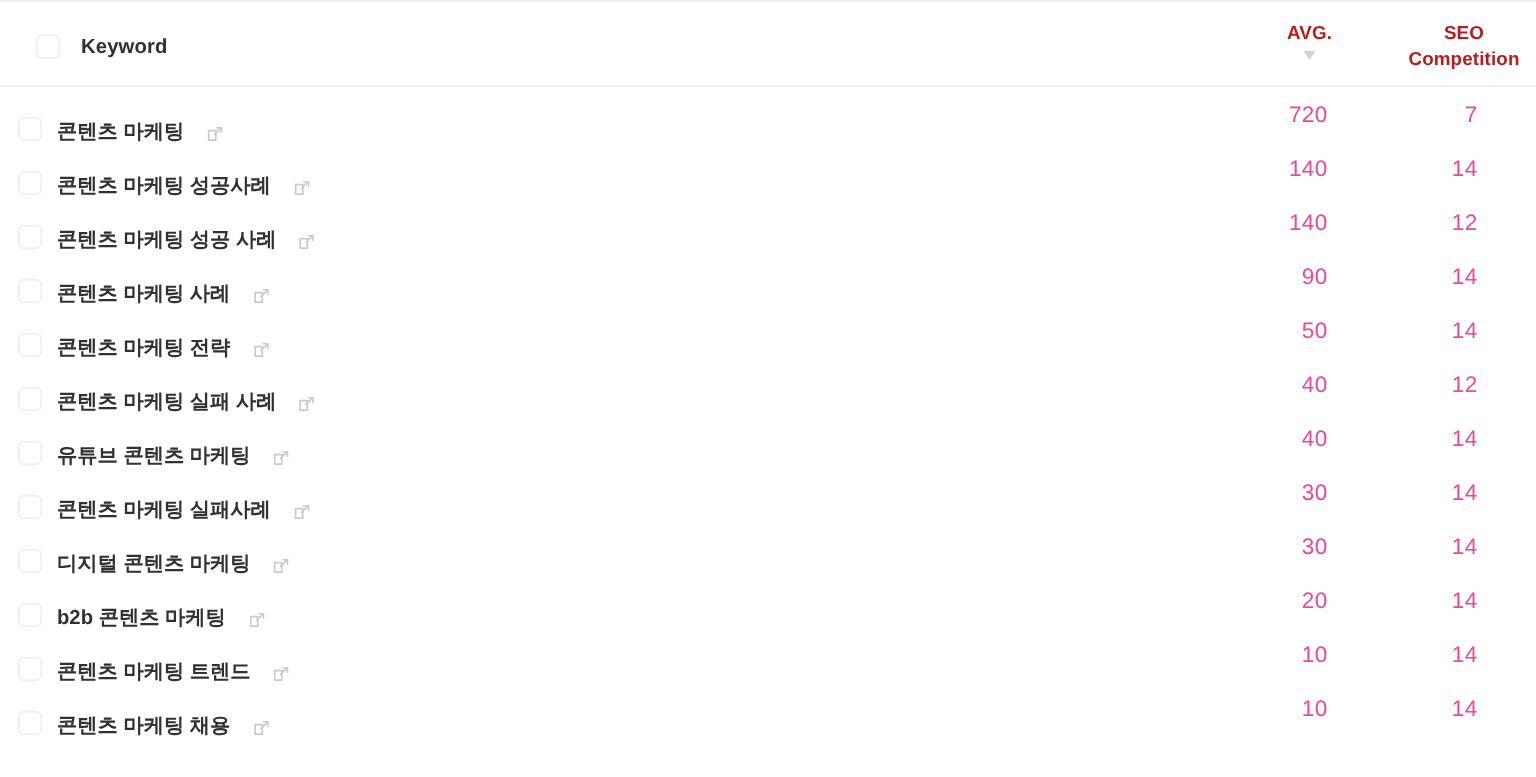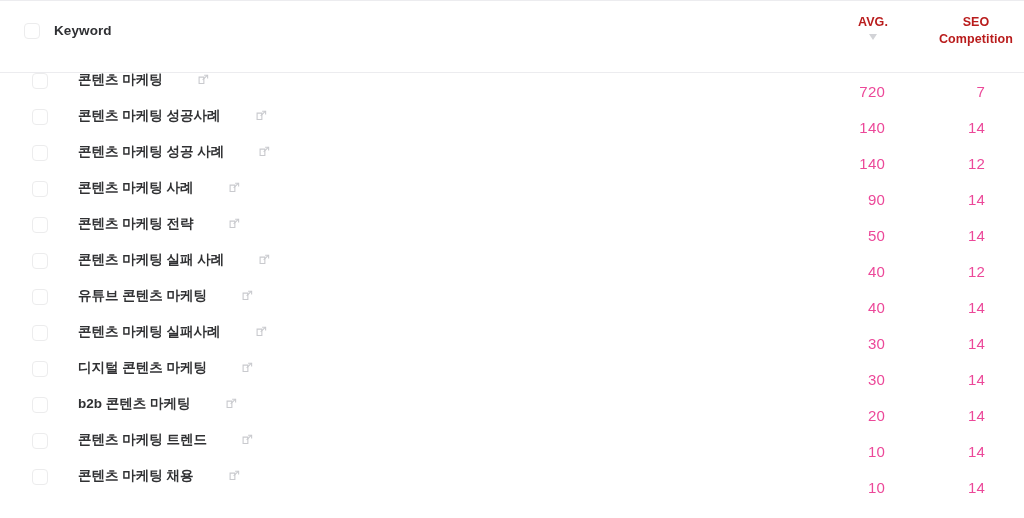--- a/index.html
+++ b/index.html
@@ -18,21 +18,21 @@
 
   .keyword-table {
     width: 1024px;
     position: relative;
     border-top: 1px solid #ececef;
   }
 
   
   .table-header {
     position: relative;
-    height: 72px;
+    height: 57px;
     border-bottom: 1px solid #ececef;
     box-sizing: border-box;
     padding-left: 20px;
   }
 
   .hdr-keyword-group {
     position: absolute;
     left: 24px;
     top: 22px;
     display: flex;
@@ -85,26 +85,26 @@
     position: relative;
   }
 
   .table-row {
     position: relative;
     height: 36px;
   }
 
   .row-left {
     position: absolute;
-    left: 32px;
+    left: 12px;
     top: 0;
     height: 36px;
     display: flex;
-    align-items: flex-start;
-    gap: 30px;
+    align-items: flex-end;
+    gap: 10px;
   }
 
   .keyword-text {
     font-size: 13.5px;
     font-weight: bold;
     color: #303133;
     line-height: 1;
     white-space: nowrap;
   }
 

